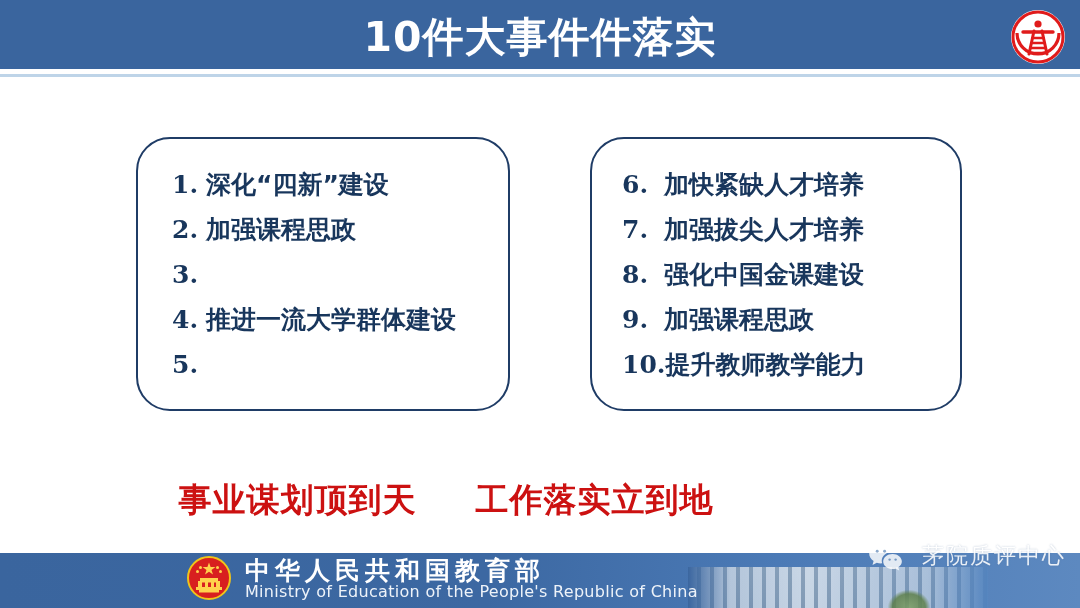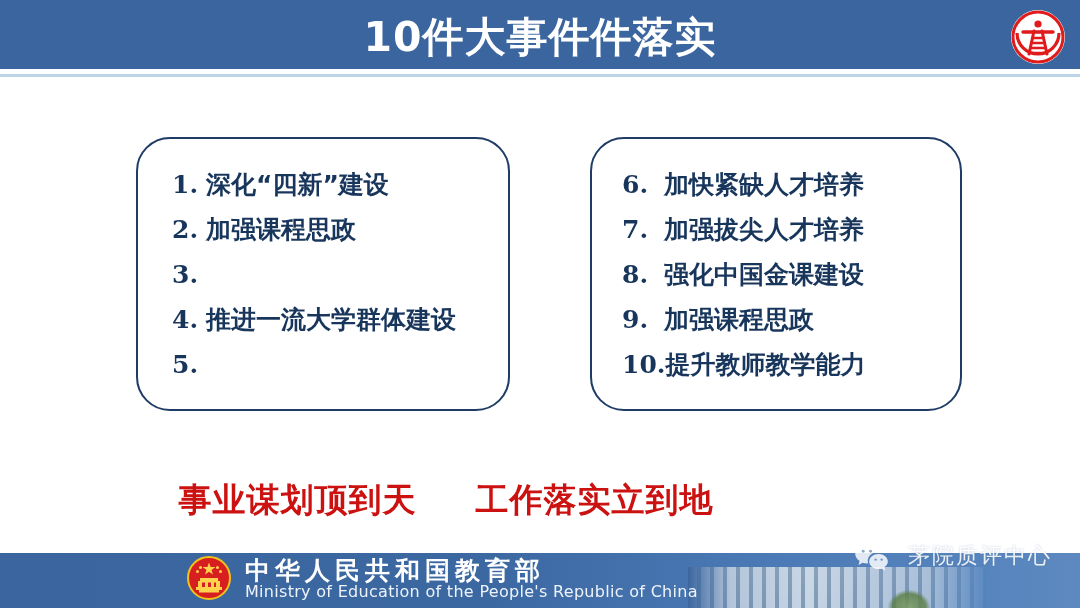--- a/index.html
+++ b/index.html
@@ -161,21 +161,21 @@
     color: #eef3f9;
     font-size: 16px;
     letter-spacing: 0.3px;
     line-height: 14px;
     white-space: nowrap;
   }
 
   
   .watermark {
     position: absolute;
-    right: 28px;
+    right: 14px;
     top: 541px;
     display: flex;
     align-items: flex-end;
     gap: 20px;
     opacity: 0.88;
   }
   .wechat-icon { width: 34px; height: 30px; display: block; }
   .watermark-text {
     color: #ffffff;
     font-size: 22px;

